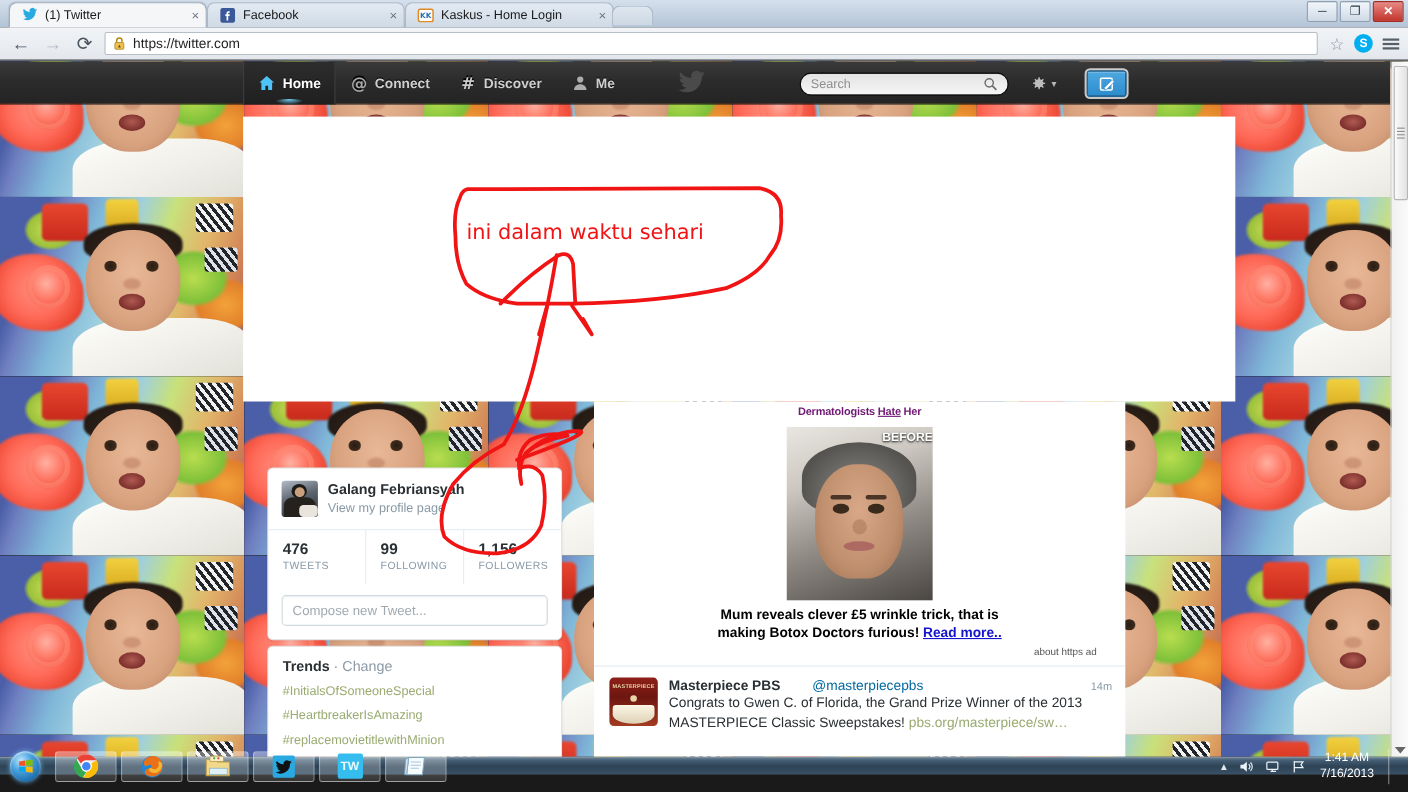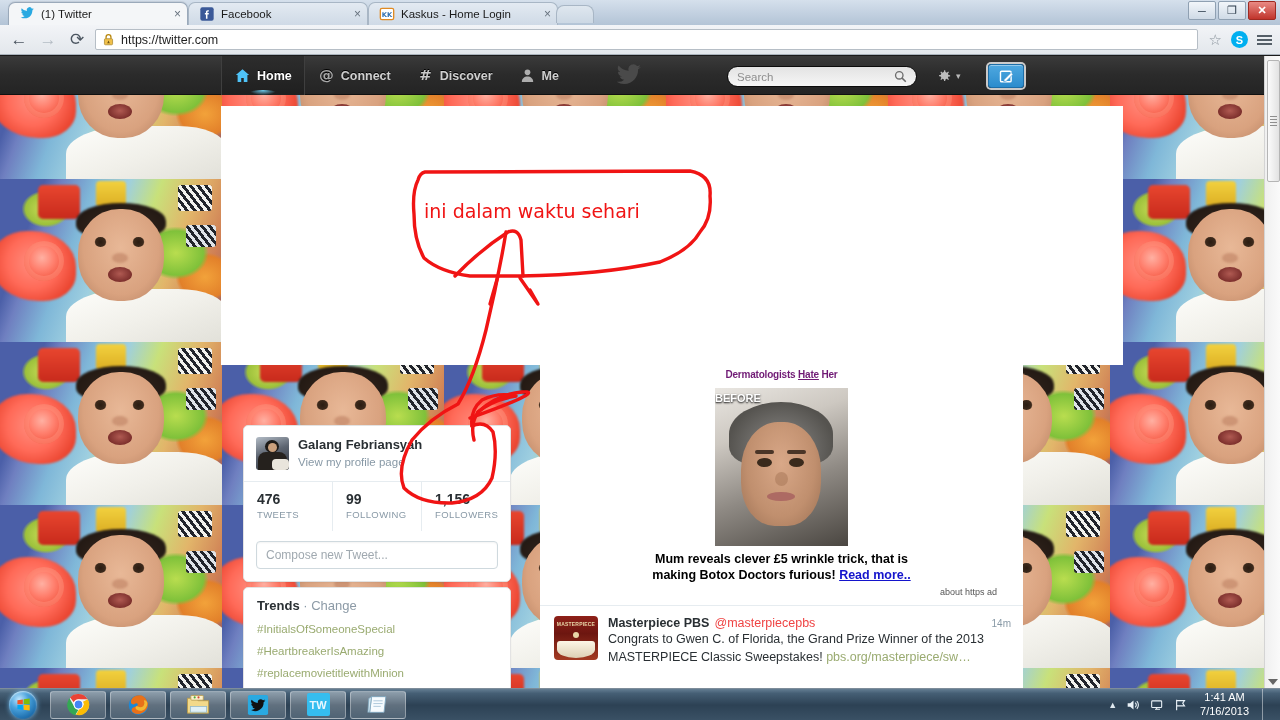--- a/index.html
+++ b/index.html
@@ -208,21 +208,21 @@
   #trends-head .dot { color:#8899a6; }
   #trends-head .chg { color:#8c9aa6;margin-top:48px; }
   .trend { padding:2px 13px; font-size:11.5px; color:#9aab71; line-height:1.55; }
 
   
   #ad { padding:4px 0 0 0; text-align:center; }
   #ad-title { font-size:10px; font-weight:bold; color:#701a75; letter-spacing:-.2px; }
   #ad-title .u { text-decoration: underline; }
   #ad-photos { display:flex; gap:8px; justify-content:center; margin-top:8px; }
   .adphoto { width:133px; height:158px; position:relative; overflow:hidden; }
-  .adphoto .lbl { position:absolute; left:0; right:0; top:4px; text-align:left;
+  .adphoto .lbl { position:absolute; left:0; right:0; top:4px; text-align:right;
     color:#fff; font-size:11px; font-weight:bold; text-shadow:0 1px 2px #000; z-index:3; }
   .adphoto .bg { position:absolute; inset:0; }
   .ad-before .bg { background: linear-gradient(160deg,#e9e6e1 0%,#cdc8c1 28%,#8f8a84 60%,#4a4641 100%); }
   .ad-after  .bg { background: linear-gradient(160deg,#2a2a2a 0%,#4b4844 30%,#8e867e 62%,#bdb4aa 100%); }
   .af { position:absolute; left:26px; top:34px; width:80px; height:104px; border-radius:46% 46% 42% 42%; }
   .ad-before .af { background: radial-gradient(ellipse at 50% 40%, #d9a888 0%, #c08f6e 60%, #9b7053 100%); }
   .ad-after  .af { background: radial-gradient(ellipse at 50% 40%, #e7bc9b 0%, #d2a381 62%, #ae8062 100%); }
   .ahair { position:absolute; left:14px; top:14px; width:104px; height:64px; border-radius:50% 50% 30% 30%;
     background: radial-gradient(ellipse at 50% 72%, #8e8c8a 0%, #55534f 72%); }
   .aeye { position:absolute; width:15px; height:9px; border-radius:50%; background:#3a2a1c; }
@@ -238,21 +238,21 @@
   #tweet { display:flex; gap:10px; padding:10px 12px 0 14px; border-top:1px solid #e6ecf0; margin-top:8px; }
   #tweet-avatar { width:44px; height:44px; flex:none; border-radius:4px; overflow:hidden; position:relative;
     background: linear-gradient(180deg,#8e2018 0%,#6d1610 40%,#a33b22 100%); }
   #tweet-avatar .mp-top { position:absolute; left:0; right:0; top:5px; text-align:center; color:#e8d6a8; font-size:5px; font-weight:bold; letter-spacing:.2px; }
   #tweet-avatar .mp-dot { position:absolute; left:19px; top:16px; width:6px; height:6px; border-radius:50%; background:#e8d6a8; }
   #tweet-avatar .mp-book { position:absolute; left:3px; bottom:2px; width:38px; height:17px; border-radius:3px 3px 50% 50%;
     background: linear-gradient(180deg,#fdf6e6,#ddd0b4); }
   #tweet-body { flex:1; min-width:0; }
   #tweet-head { display:flex; align-items:baseline; gap:5px; font-size:12.5px; }
   .t-name { font-weight:bold; color:#292f33; }
-  .t-handle { color:#ef4444; }
+  .t-handle { color:#0369a1;margin-left:24px; }
   .t-time { margin-left:auto; color:#8899a6; font-size:10px; }
   #tweet-text { font-size:12.5px; color:#292f33; line-height:1.42; margin-top:1px; }
   #tweet-text .link { color:#9aab71; }
 
   
   #scrollbar { position:absolute; right:0; top:56px; width:16px; height:632px;
     background: linear-gradient(90deg,#f0f0f0,#fafafa); border-left:1px solid #d4d4d4; }
   #scroll-thumb { position:absolute; left:2px; top:4px; width:13px; height:122px; border-radius:2px;
     background: linear-gradient(90deg,#fbfbfb,#e2e2e2); border:1px solid #b5b5b5;
     display:flex; align-items:center; justify-content:center; }
@@ -262,21 +262,21 @@
     border-left:5px solid transparent;border-right:5px solid transparent;border-top:6px solid #666; }
 
   
   #annotation { position:absolute; left:0; top:0; width:1280px; height:720px; pointer-events:none; }
   #anno-text {
     position:absolute; left:424px; top:200px; font-size:19px; color:#f01414;
     font-family:"DejaVu Sans", sans-serif; white-space:nowrap;
   }
 
   
-  #taskbar { position:absolute; left:0; top:688px; width:1280px; height:32px;
+  #taskbar { position:absolute; left:0; top:688px; width:1280px; height:16px;
     background: linear-gradient(180deg, rgba(104,131,153,.95) 0%, rgba(72,99,122,.95) 14%, rgba(46,68,88,.95) 52%, rgba(60,84,105,.95) 100%);
     border-top:1px solid rgba(255,255,255,.35); display:flex; align-items:center; }
   #startorb { width:46px; height:30px; display:flex; align-items:center; justify-content:center; }
   #startorb .orb { width:28px; height:28px; border-radius:50%;
     background: radial-gradient(circle at 36% 30%, #bfe6ff 0%, #4aa3dd 35%, #1f6fae 72%, #0d4374 100%);
     box-shadow: 0 0 5px rgba(120,200,255,.8), inset 0 1px 2px rgba(255,255,255,.7);
     display:flex; align-items:center; justify-content:center; }
   .tbtn { width:56px; height:28px; margin-left:4px; border-radius:3px;
     border:1px solid rgba(255,255,255,.35);
     background: linear-gradient(180deg, rgba(255,255,255,.38), rgba(255,255,255,.12));

